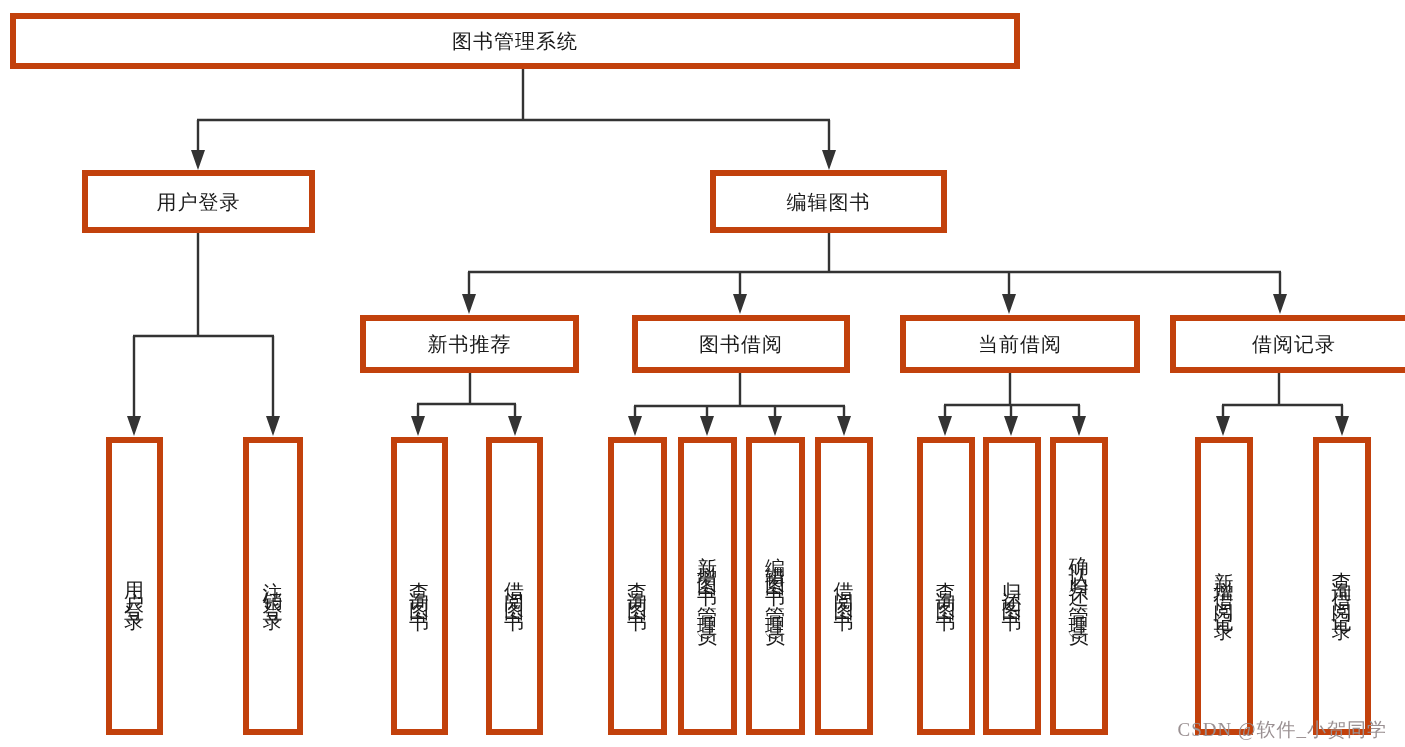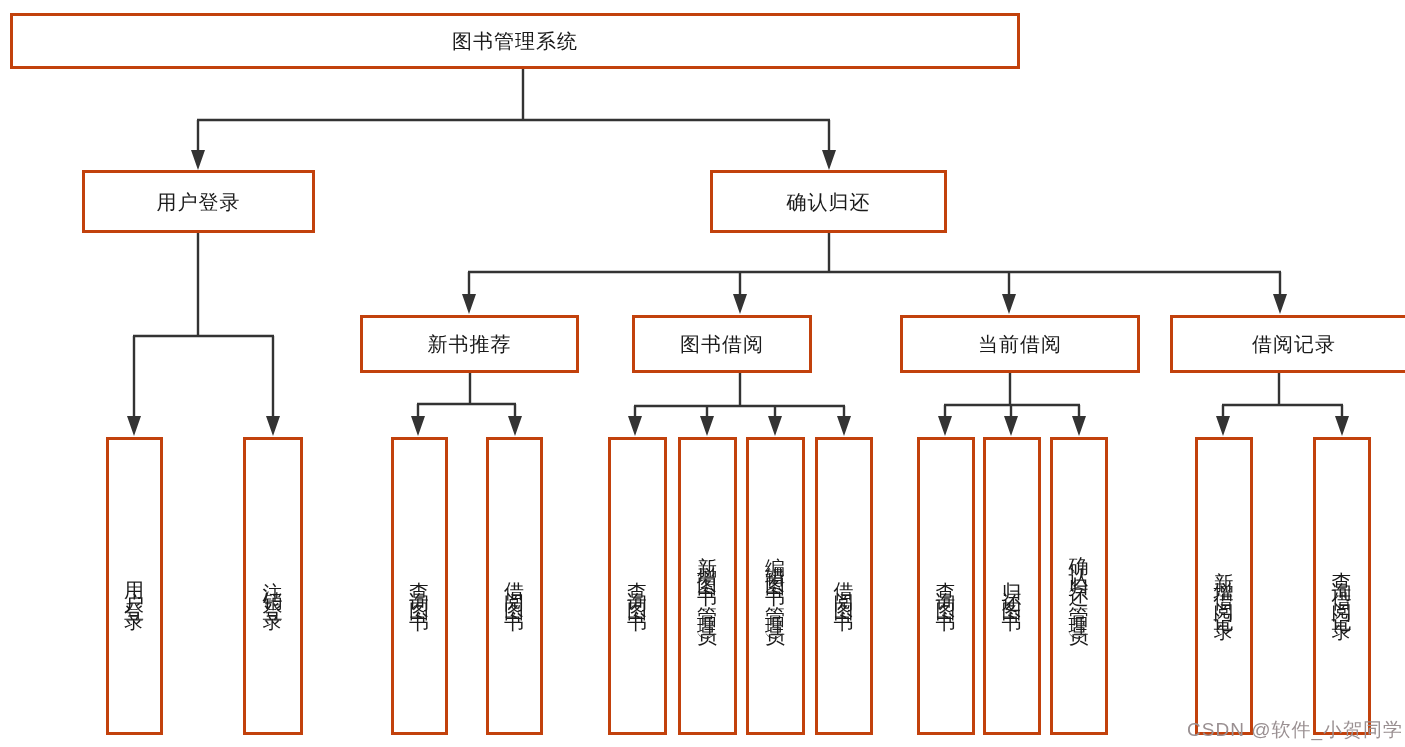--- a/index.html
+++ b/index.html
@@ -18,46 +18,47 @@
   .connectors {
     position: absolute;
     left: 0;
     top: 0;
     width: 1405px;
     height: 747px;
   }
   .node {
     position: absolute;
     box-sizing: border-box;
-    border: 3px solid #c2410c;
+    border: 6px solid #c2410c;
     background: #ffffff;
     color: #1a1a1a;
     display: flex;
     align-items: center;
     justify-content: center;
     font-size: 20px;
     line-height: 1;
   }
   .node.h {
     letter-spacing: 1px;
   }
   .node.v {
     writing-mode: vertical-lr;
     text-orientation: mixed;
     letter-spacing: 10px;
     font-size: 20px;
   }
   .watermark {
     position: absolute;
-    right: 2px;
+    right: 18px;
     bottom: 4px;
     font-size: 19px;
     letter-spacing: 1px;
     color: #9a9092;
     white-space: nowrap;
+    font-family: Liberation Serif, serif;
   }
 </style>
 </head>
 <body>
 
 <div class="canvas">
 
   <svg class="connectors" viewBox="0 0 1405 747" xmlns="http://www.w3.org/2000/svg">
     <path fill="none" stroke="#333333" stroke-width="2.4" d="
       M523 68 V121
@@ -111,24 +112,24 @@
       M938,416 L952,416 L945,436 Z
       M1004,416 L1018,416 L1011,436 Z
       M1072,416 L1086,416 L1079,436 Z
       M1216,416 L1230,416 L1223,436 Z
       M1335,416 L1349,416 L1342,436 Z"></path>
   </svg>
 
   <div class="node h" style="left:10px;top:13px;width:1010px;height:56px">图书管理系统</div>
 
   <div class="node h" style="left:82px;top:170px;width:233px;height:63px">用户登录</div>
-  <div class="node h" style="left:710px;top:170px;width:237px;height:63px">确认归还</div>
+  <div class="node h" style="left:710px;top:170px;width:237px;height:63px">编辑图书</div>
 
   <div class="node h" style="left:360px;top:315px;width:219px;height:58px">新书推荐</div>
-  <div class="node h" style="left:632px;top:315px;width:180px;height:58px">图书借阅</div>
+  <div class="node h" style="left:632px;top:315px;width:218px;height:58px">图书借阅</div>
   <div class="node h" style="left:900px;top:315px;width:240px;height:58px">当前借阅</div>
   <div class="node h" style="left:1170px;top:315px;width:248px;height:58px">借阅记录</div>
 
   <div class="node v" style="left:106px;top:437px;width:57px;height:298px">用户登录</div>
   <div class="node v" style="left:243px;top:437px;width:60px;height:298px">注销登录</div>
 
   <div class="node v" style="left:391px;top:437px;width:57px;height:298px">查询图书</div>
   <div class="node v" style="left:486px;top:437px;width:57px;height:298px">借阅图书</div>
 
   <div class="node v" style="left:608px;top:437px;width:59px;height:298px">查询图书</div>

